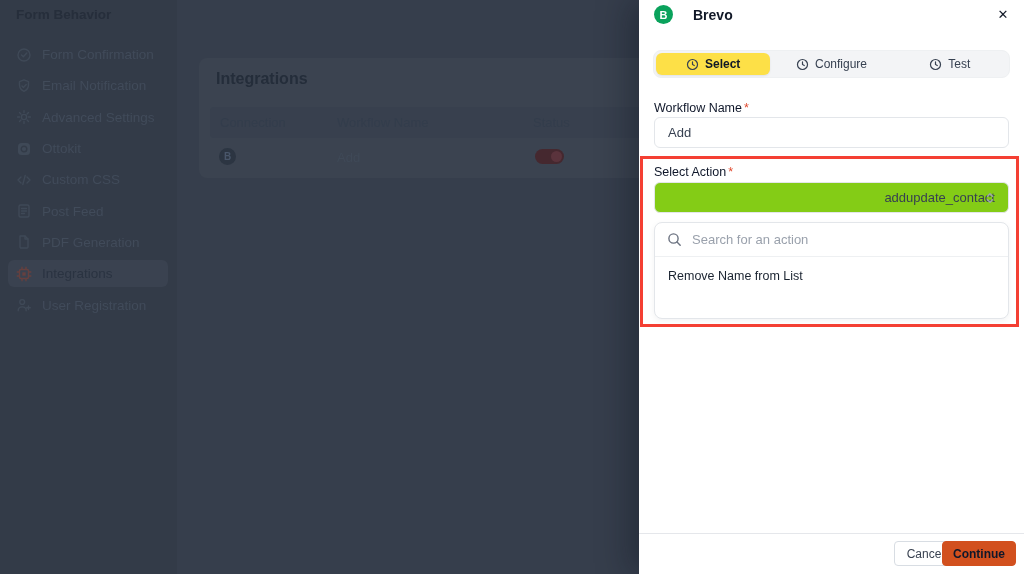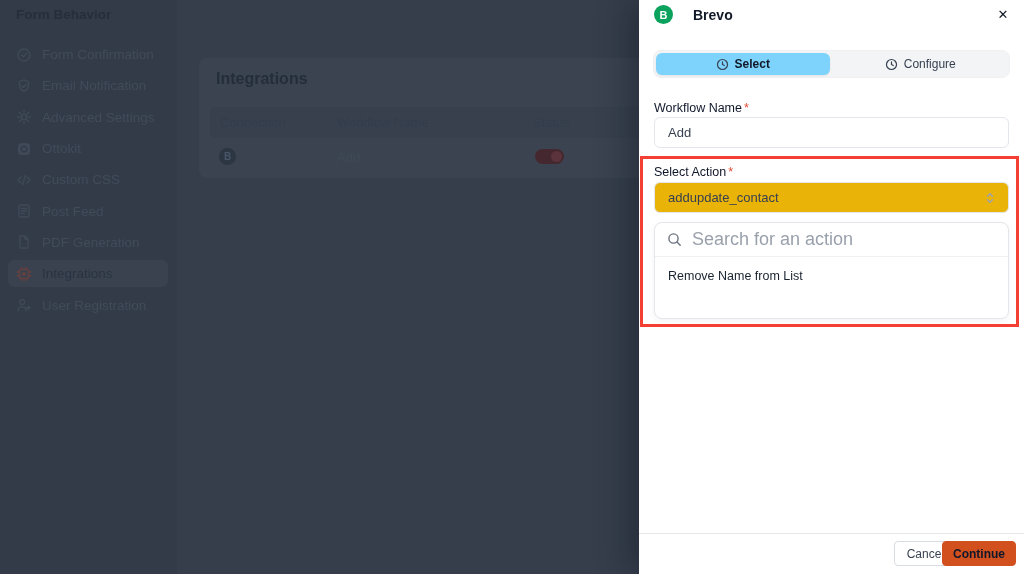--- a/index.html
+++ b/index.html
@@ -32,34 +32,34 @@
 
   
   #modal { position:absolute; left:639px; top:0; width:385px; height:574px; background:#ffffff; z-index:5; box-shadow:-10px 0 30px rgba(10,15,25,.35); }
   .m-header { position:absolute; left:0; top:0; width:100%; height:30px; }
   .brevo-logo { position:absolute; left:15px; top:5px; width:19px; height:19px; border-radius:50%; background:#0aa25c; color:#fff; font-size:11px; font-weight:700; display:flex; align-items:center; justify-content:center; }
   .m-title { position:absolute; left:54px; top:7px; font-size:14px; font-weight:700; color:#111827; }
   .m-close { position:absolute; right:11px; top:5px; width:20px; height:20px; border:none; background:none; font-size:13px; color:#111827; cursor:pointer; line-height:20px; text-align:center; }
 
   .tabs { position:absolute; left:14px; top:50px; width:357px; height:28px; background:#f3f4f6; border:1px solid #eef0f2; border-radius:8px; display:flex; }
   .tab { flex:1; display:flex; align-items:center; justify-content:center; gap:6px; font-size:12px; color:#374151; cursor:pointer; border-radius:6px; margin:2px; }
-  .tab.active { background:#7dd3fc; font-weight:700; color:#111827; box-shadow:0 1px 2px rgba(16,24,40,.08); }
+  .tab.active { background:#fde047; font-weight:700; color:#111827; box-shadow:0 1px 2px rgba(16,24,40,.08); }
   .tab .clk { width:13px; height:13px; color:#374151; }
 
   .f-label { position:absolute; left:15px; font-size:12.5px; font-weight:400; color:#0f172a; }
   .req { color:#e0492e; margin-left:2px; }
   .t-input { position:absolute; left:15px; width:355px; height:31px; border:1px solid #e3e6ea; border-radius:6px; background:#fff; font-family:inherit; font-size:13px; color:#374151; padding:0 13px; outline:none; }
   #wf-input { top:117px; }
-  .select-box { position:absolute; left:15px; top:182px; width:355px; height:31px; border:1px solid #e3e6ea; border-radius:6px; background:#eab308; display:flex; align-items:center; padding:0 13px; font-size:13px; color:#374151; cursor:pointer; }
+  .select-box { position:absolute; left:15px; top:182px; width:355px; height:31px; border:1px solid #e3e6ea; border-radius:6px; background:#84cc16; display:flex; align-items:center; padding:0 13px; font-size:13px; color:#374151; cursor:pointer;justify-content:flex-end; }
   .select-box .chev { position:absolute; right:10px; top:7px; width:16px; height:16px; color:#9ca3af; }
 
   .dropdown-panel { position:absolute; left:15px; top:222px; width:355px; height:97px; border:1px solid #e3e6ea; border-radius:8px; background:#fff; box-shadow:0 2px 6px rgba(16,24,40,.05); }
   .search-row { position:relative; height:34px; border-bottom:1px solid #eef0f2; display:flex; align-items:center; }
   .search-row .mag { width:15px; height:15px; margin-left:12px; color:#6b7280; flex:0 0 15px; }
-  .search-row input { border:none; outline:none; flex:1; height:100%; padding:0 10px; font-family:inherit; font-size:18px; color:#374151; background:transparent; }
+  .search-row input { border:none; outline:none; flex:1; height:100%; padding:0 10px; font-family:inherit; font-size:13px; color:#374151; background:transparent; }
   .search-row input::placeholder { color:#9aa1ac; }
   .opts { padding-top:6px; }
   .opt { position:relative; height:25px; display:flex; align-items:center; padding-left:13px; font-size:12.5px; color:#1a2330; cursor:pointer; }
   .opt .check { position:absolute; right:13px; color:#9ca3af; font-size:12px; }
 
   .annotation { position:absolute; left:1px; top:156px; width:379px; height:171px; border:3px solid #f43f33; z-index:10; pointer-events:none; }
 
   .m-footer { position:absolute; left:0; bottom:0; width:100%; height:41px; border-top:1px solid #e5e7eb; }
   .btn-cancel { position:absolute; right:67px; bottom:8px; height:25px; padding:0 12px; background:#fff; border:1px solid #d8dde3; border-radius:4px; font-family:inherit; font-size:12px; color:#394251; cursor:pointer; }
   .btn-continue { position:absolute; right:8px; bottom:8px; height:25px; padding:0 10px; background:#d2501e; border:1px solid #d2501e; border-radius:4px; font-family:inherit; font-size:12px; font-weight:600; color:#0f172a; cursor:pointer; }
@@ -206,20 +206,29 @@
       </div>
       <div class="tab">
         <span class="clk">
             <svg viewBox="0 0 14 14" width="13" height="13" fill="none" stroke="currentColor" stroke-width="1.3" stroke-linecap="round">
               <circle cx="7" cy="7" r="5.4"></circle>
               <path d="M7 4.2V7l1.9 1.1"></path>
             </svg>
           </span>
         <span>Configure</span>
       </div>
+      <div class="tab">
+        <span class="clk">
+            <svg viewBox="0 0 14 14" width="13" height="13" fill="none" stroke="currentColor" stroke-width="1.3" stroke-linecap="round">
+              <circle cx="7" cy="7" r="5.4"></circle>
+              <path d="M7 4.2V7l1.9 1.1"></path>
+            </svg>
+          </span>
+        <span>Test</span>
+      </div>
     </div>
 
     <div class="f-label" style="top:101px;">
       <span>Workflow Name</span><span class="req">*</span>
     </div>
     <input id="wf-input" class="t-input" type="text" value="Add" style="">
 
     <div class="f-label" style="top:165px;">
       <span>Select Action</span><span class="req">*</span>
     </div>

